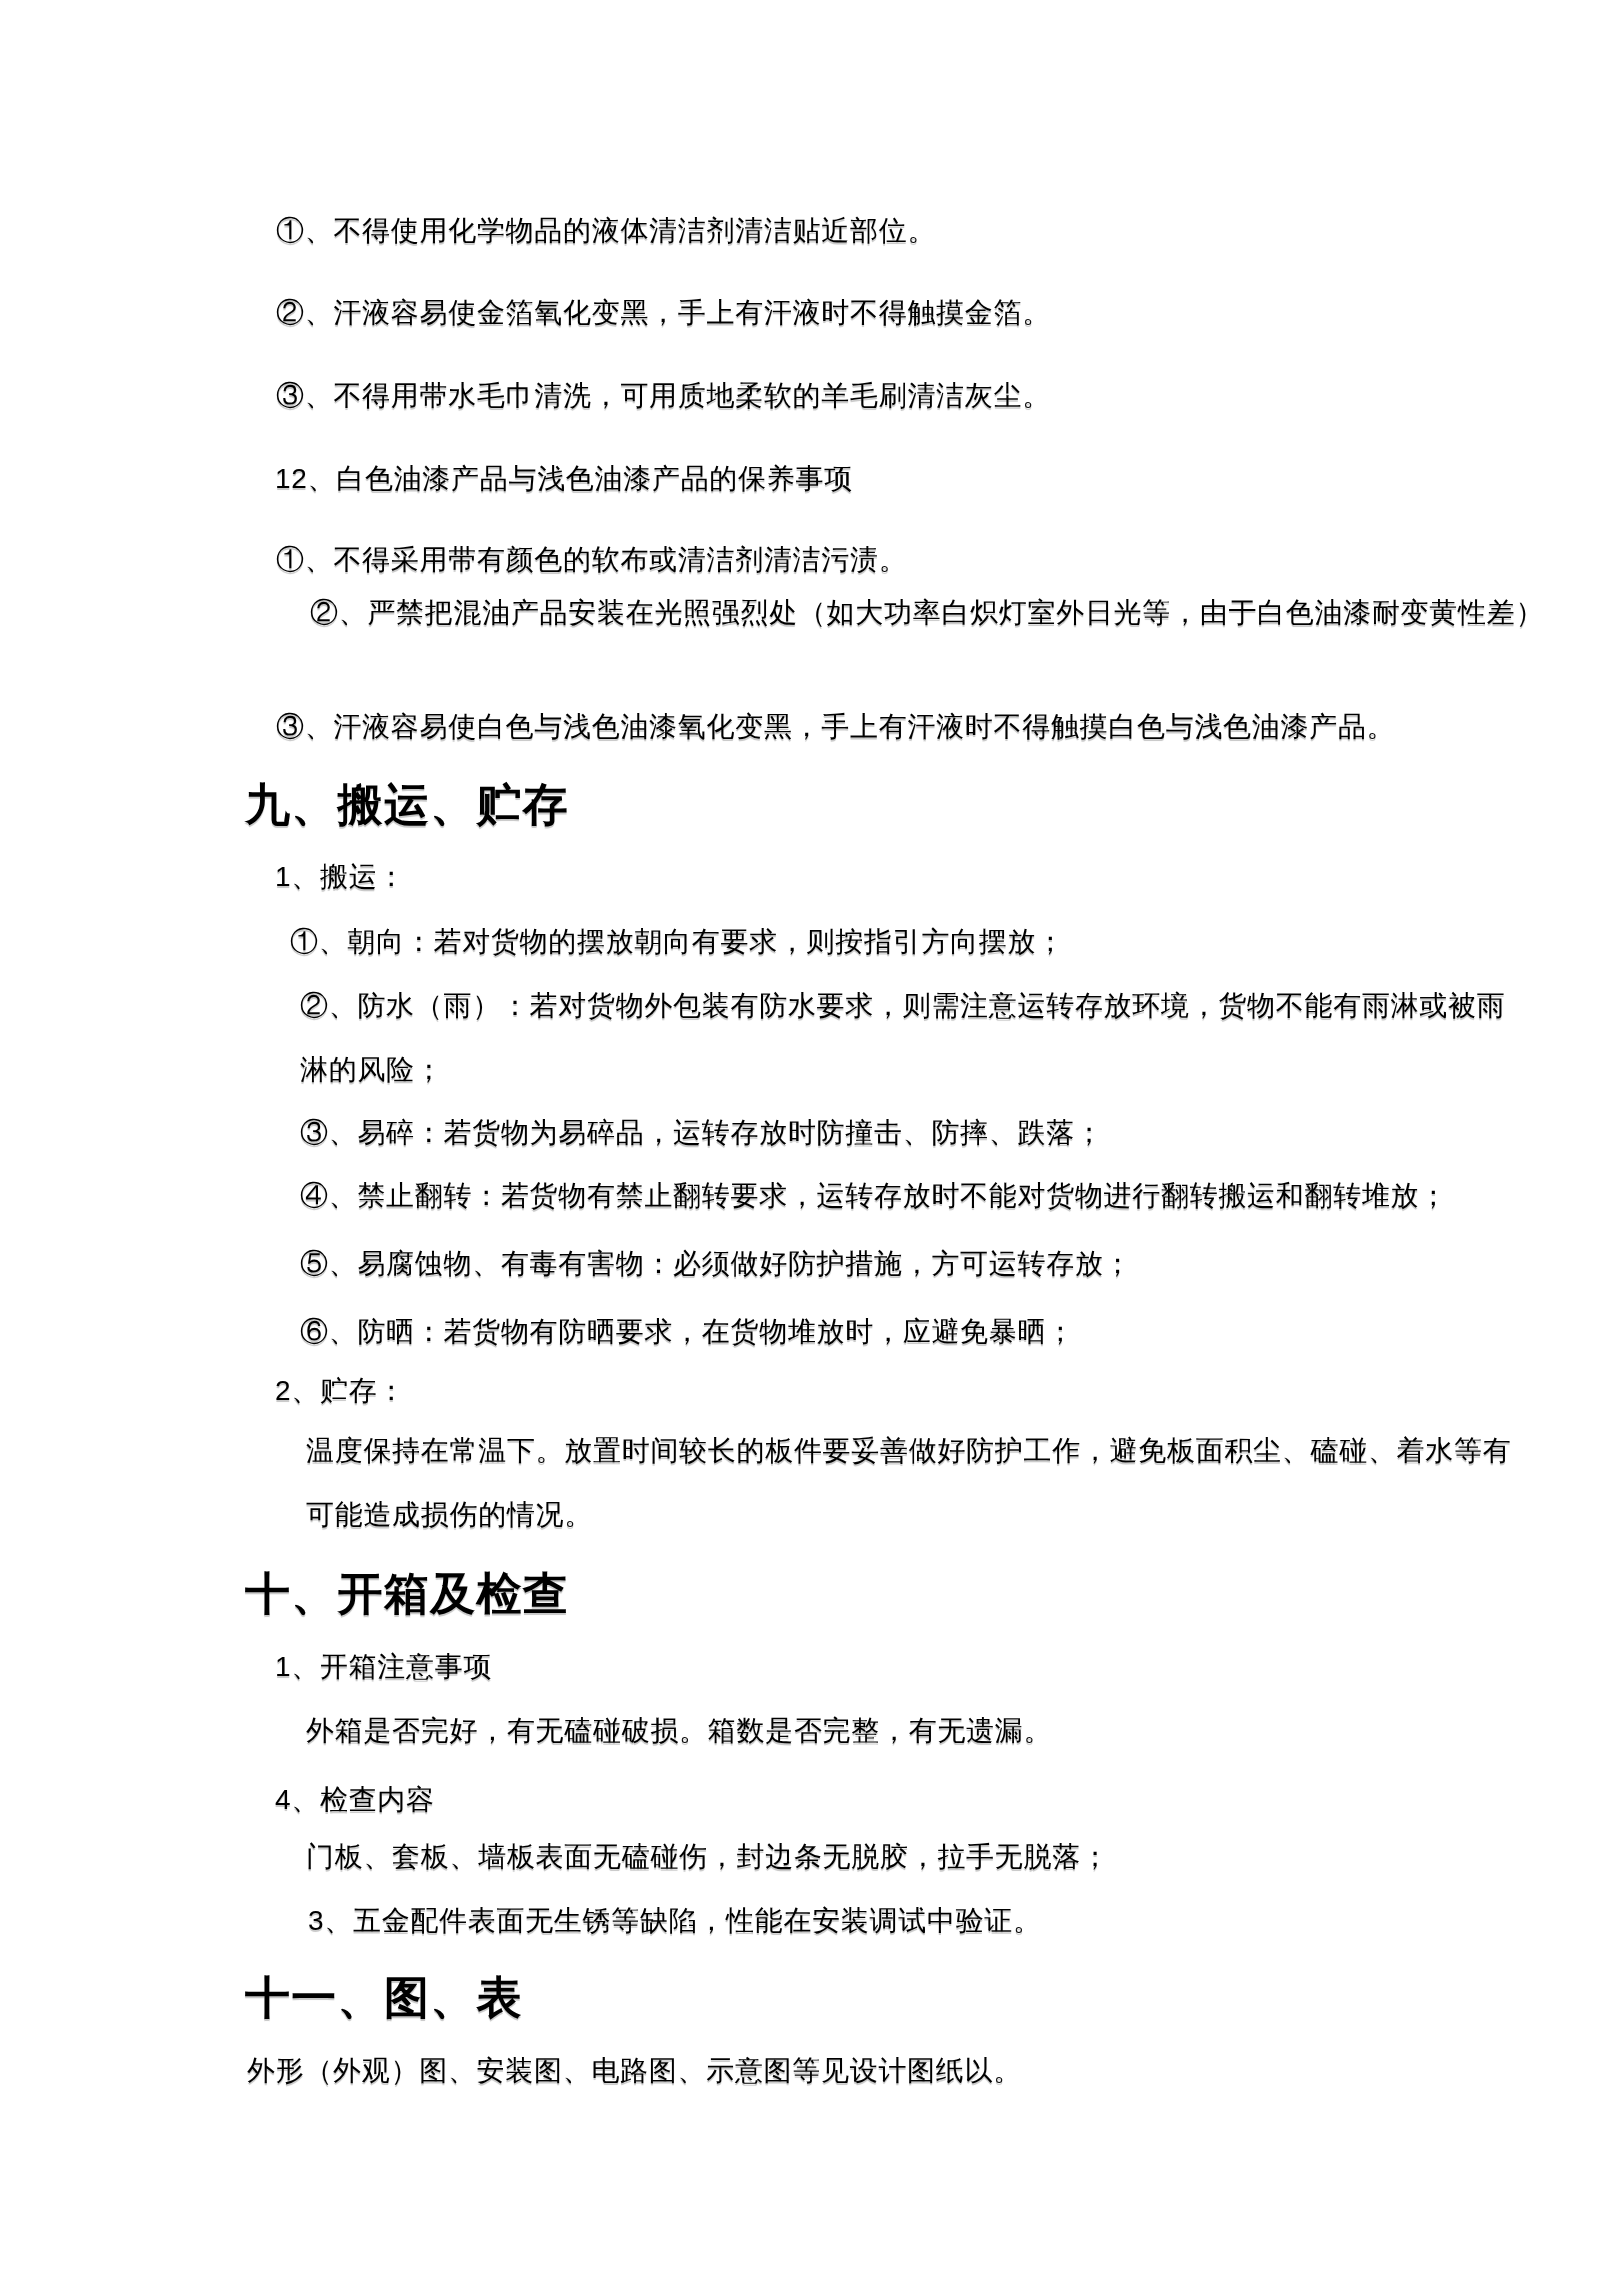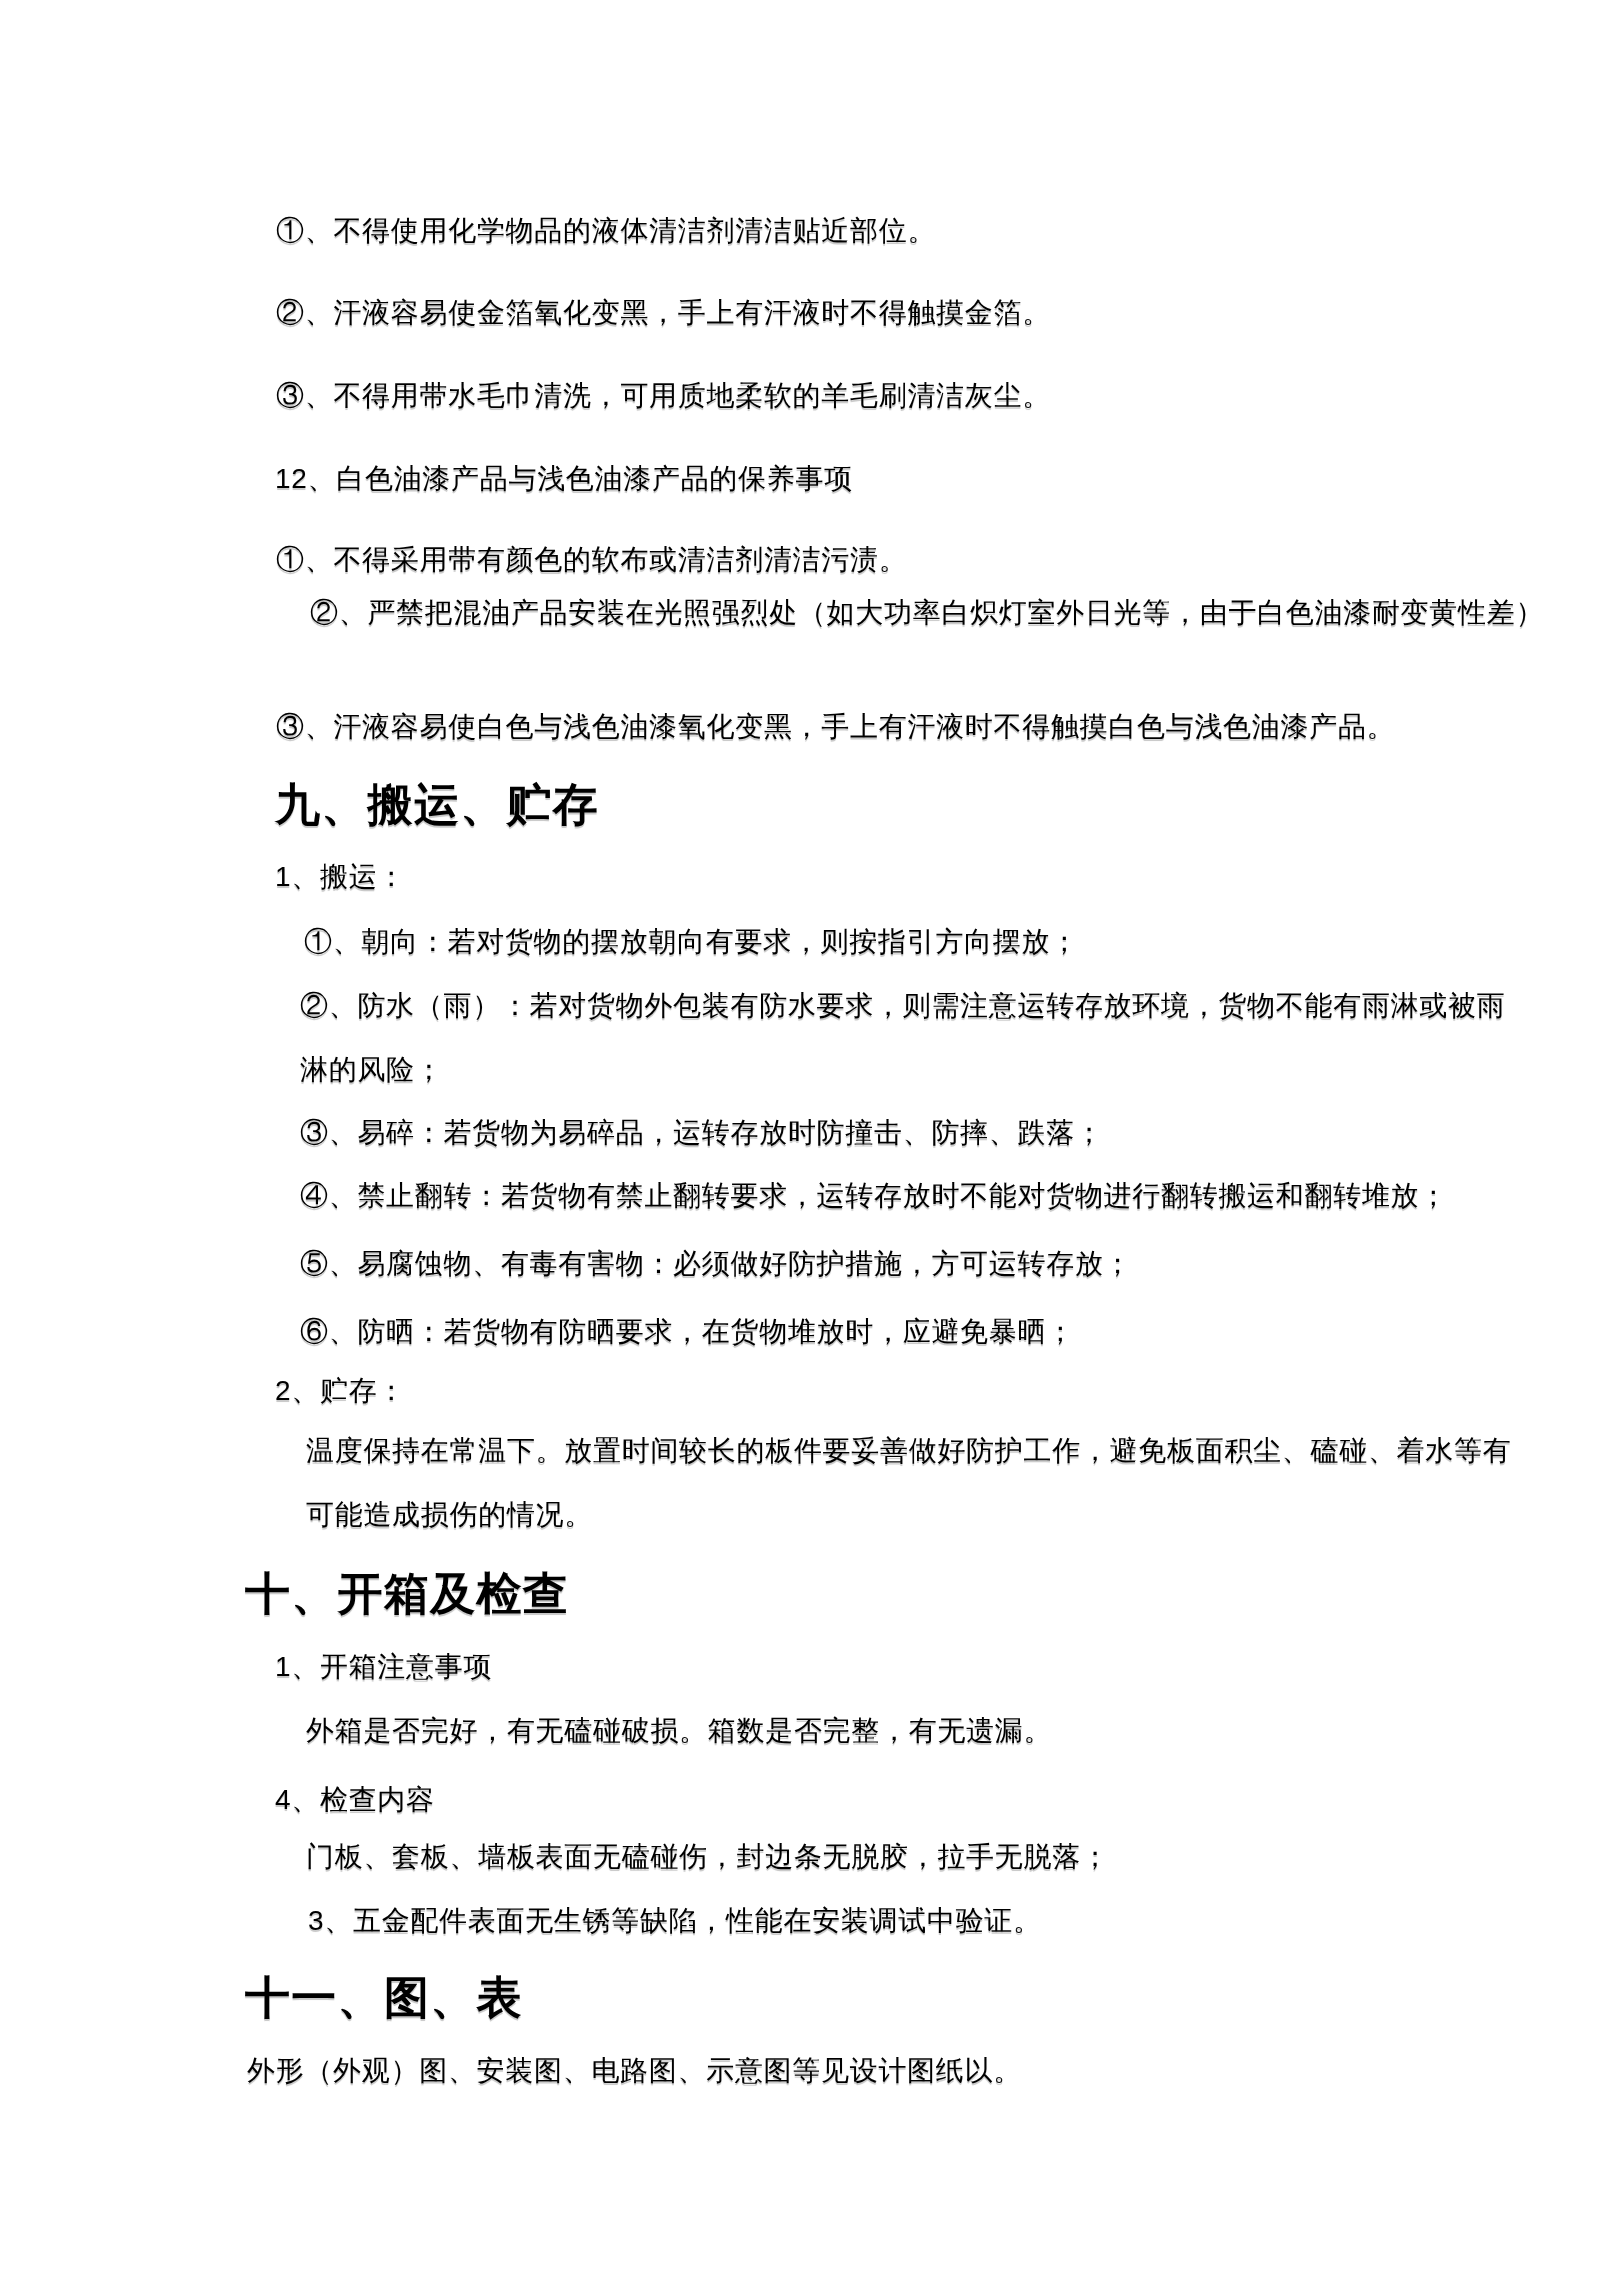--- a/index.html
+++ b/index.html
@@ -38,23 +38,23 @@
   }
   
   .a1 { top: 214px;  left: 276px; }
   .a2 { top: 296px;  left: 276px; }
   .a3 { top: 379px;  left: 276px; }
   .a4 { top: 462px;  left: 275px; }
   .a5 { top: 543px;  left: 276px; }
   .a6 { top: 596px;  left: 276px; margin-left: 34px; }
   .a7 { top: 710px; left: 276px; }
   
-  .h1 { top: 779px; left: 245px; margin-left: 30px; }
+  .h1 { top: 779px; left: 245px; }
   .b1 { top: 860px; left: 275px; }
-  .b2 { top: 925px; left: 304px; }
+  .b2 { top: 925px; left: 290px; }
   .b3 { top: 989px; left: 300px; }
   .b4 { top: 1053px; left: 300px; }
   .b5 { top: 1116px; left: 300px; }
   .b6 { top: 1179px; left: 300px; }
   .b7 { top: 1247px; left: 300px; }
   .b8 { top: 1305px; left: 300px; margin-top: 10px; }
   .b9 { top: 1374px; left: 275px; }
   .b10 { top: 1434px; left: 306px; }
   .b11 { top: 1498px; left: 306px; }
   

